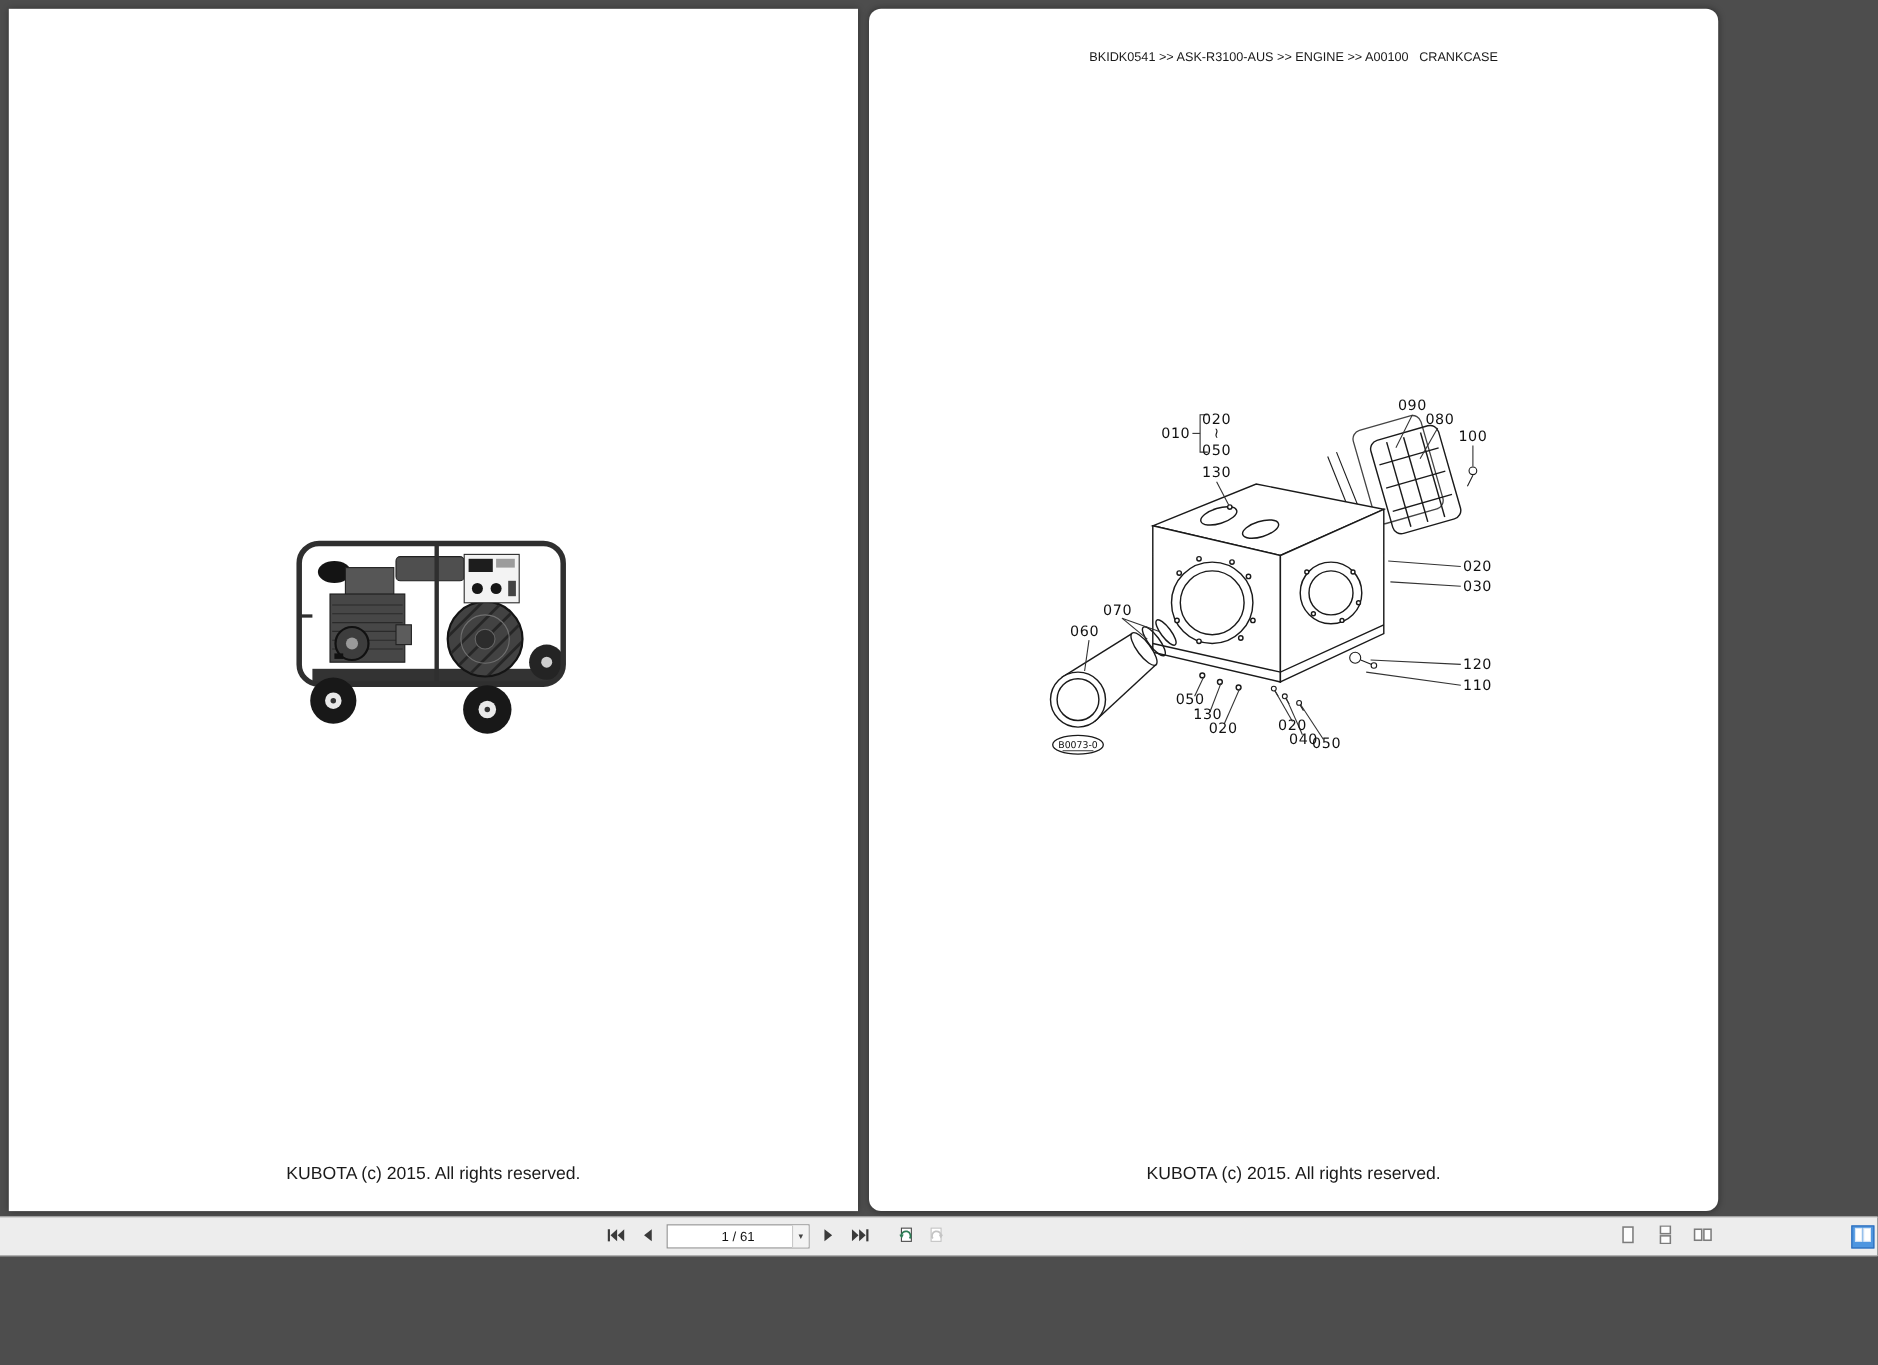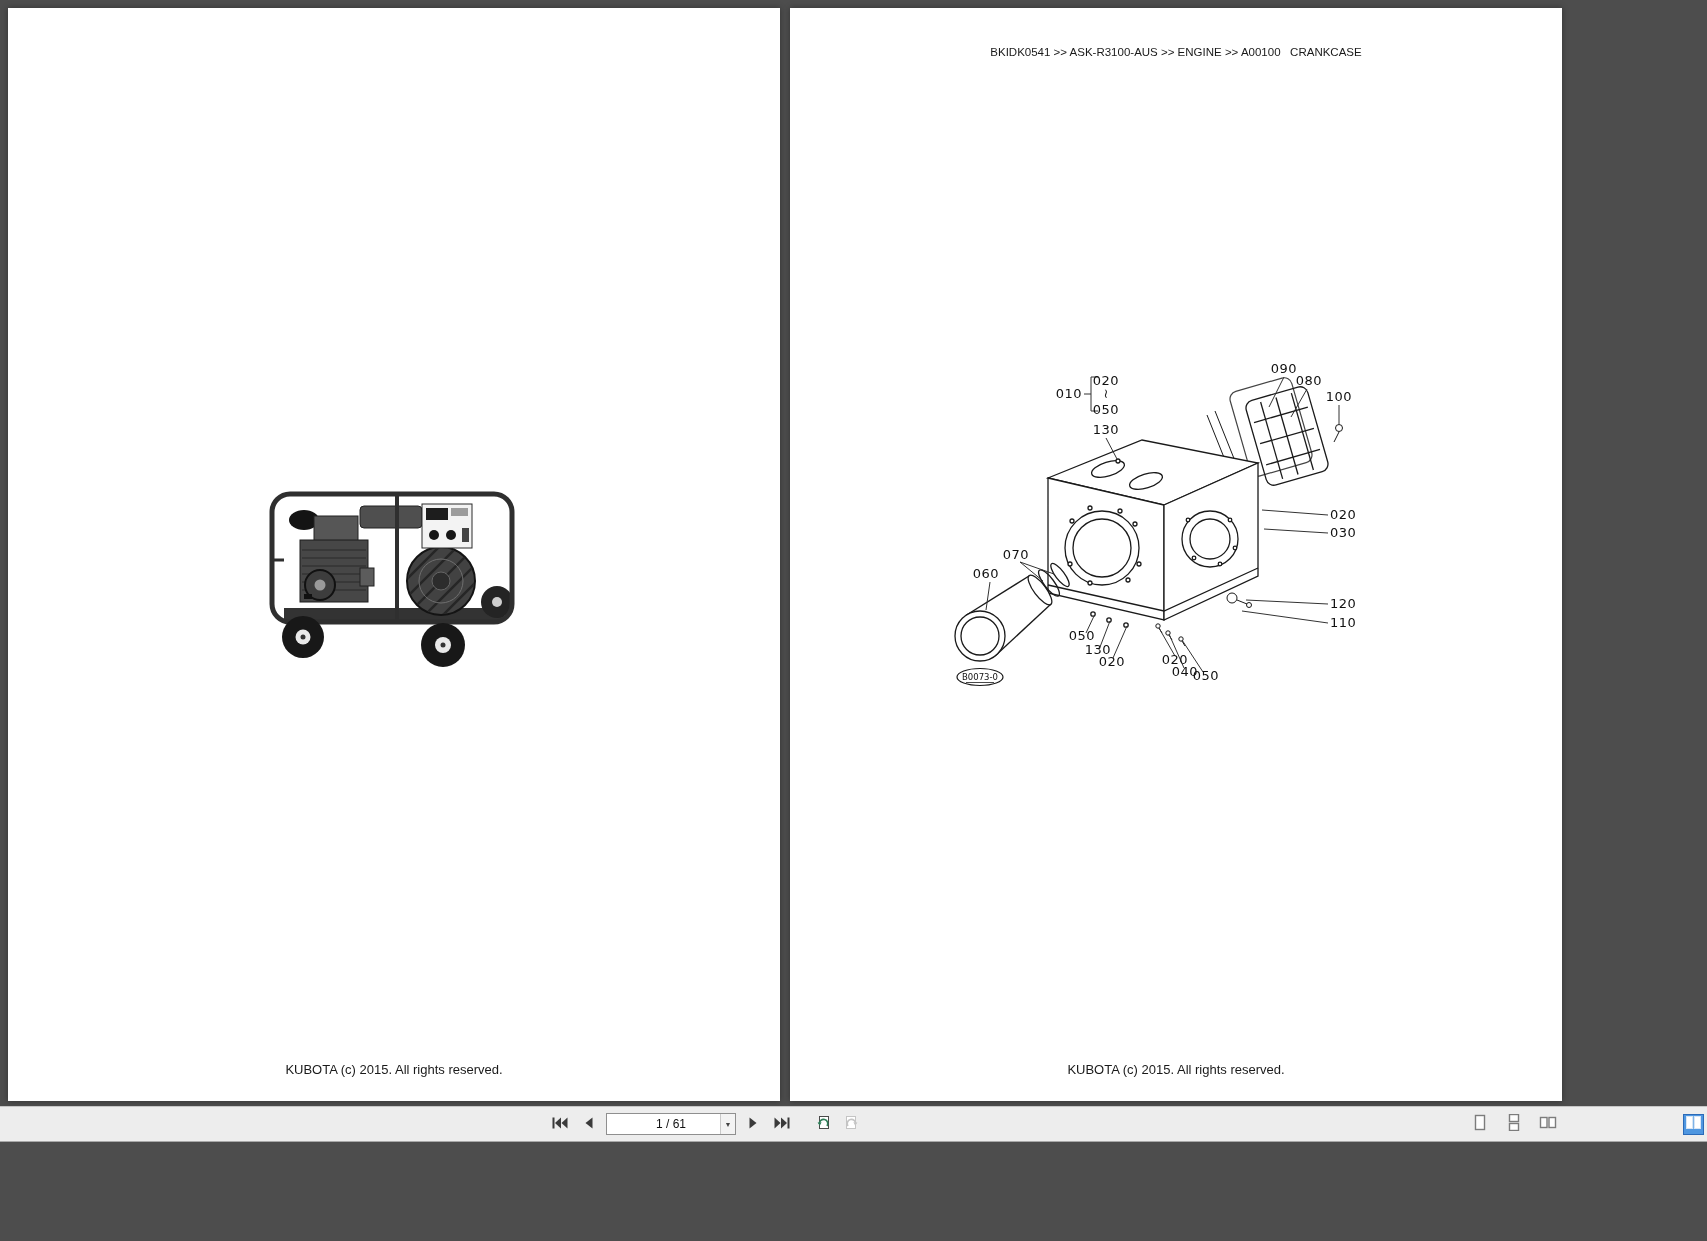--- a/index.html
+++ b/index.html
@@ -8,28 +8,28 @@
     background:#4d4d4d;
     font-family:"Liberation Sans", sans-serif;
     position:relative;
     overflow:hidden;
   }
   .page {
     position:absolute; top:8px; width:772px; height:1093px;
     background:#ffffff; box-shadow:0 0 6px rgba(0,0,0,.35);
   }
   .page-left  { left:8px; }
-  .page-right { left:790px; }
+  .page-right { left:790px;border-radius:11px; }
   .page-header {
     position:absolute; top:38px; left:0; width:100%;
     text-align:center; font-size:11.5px; color:#1a1a1a; white-space:pre;
   }
   .page-footer {
     position:absolute; bottom:24px; left:0; width:100%;
-    text-align:center; font-size:13px; color:#1a1a1a;
+    text-align:center; font-size:16px; color:#1a1a1a;
   }
   .art { position:absolute; inset:0; width:100%; height:100%; }
   .co { font-family:"DejaVu Sans", sans-serif; font-size:13px; fill:#111; letter-spacing:.5px; }
   .stamp-t { font-family:"DejaVu Sans", sans-serif; font-size:8.5px; fill:#111; }
 
   .toolbar {
     position:absolute; left:0; top:1106px; width:1707px; height:36px;
     background:#ededed; border-top:1px solid #c6c6c6; border-bottom:1px solid #a8a8a8;
   }
   .nav {

